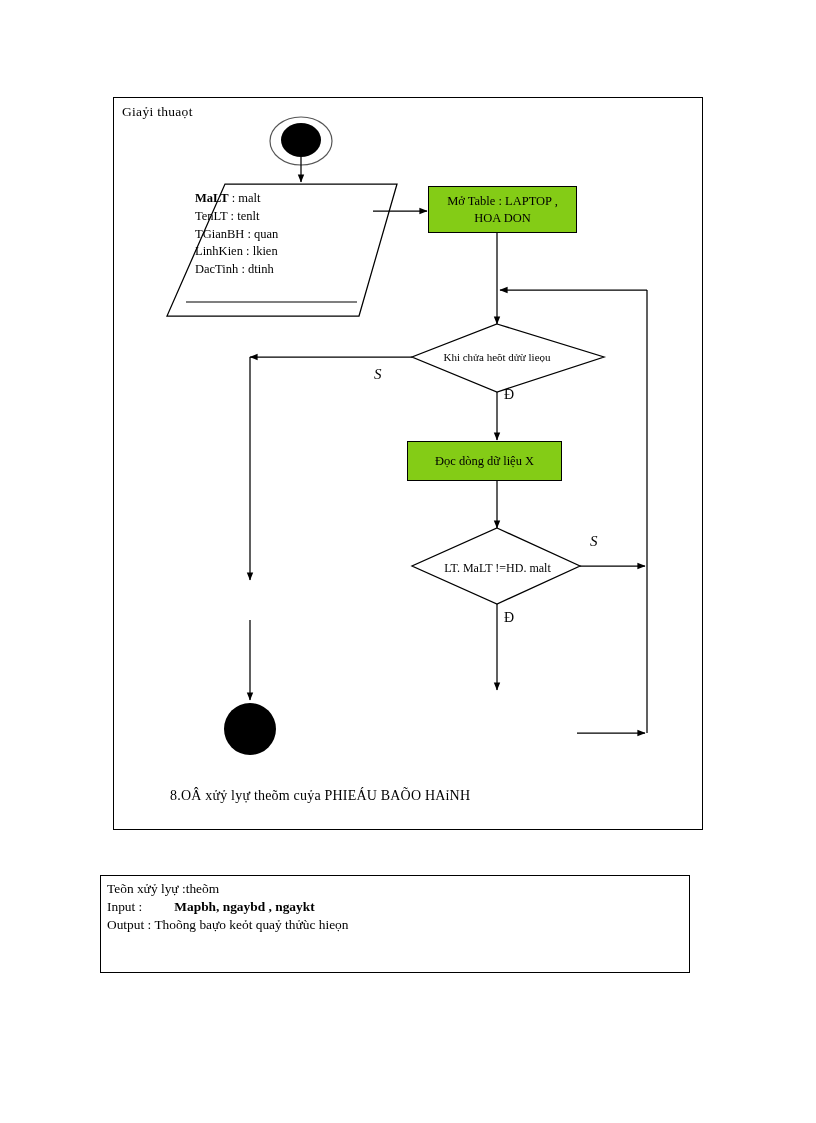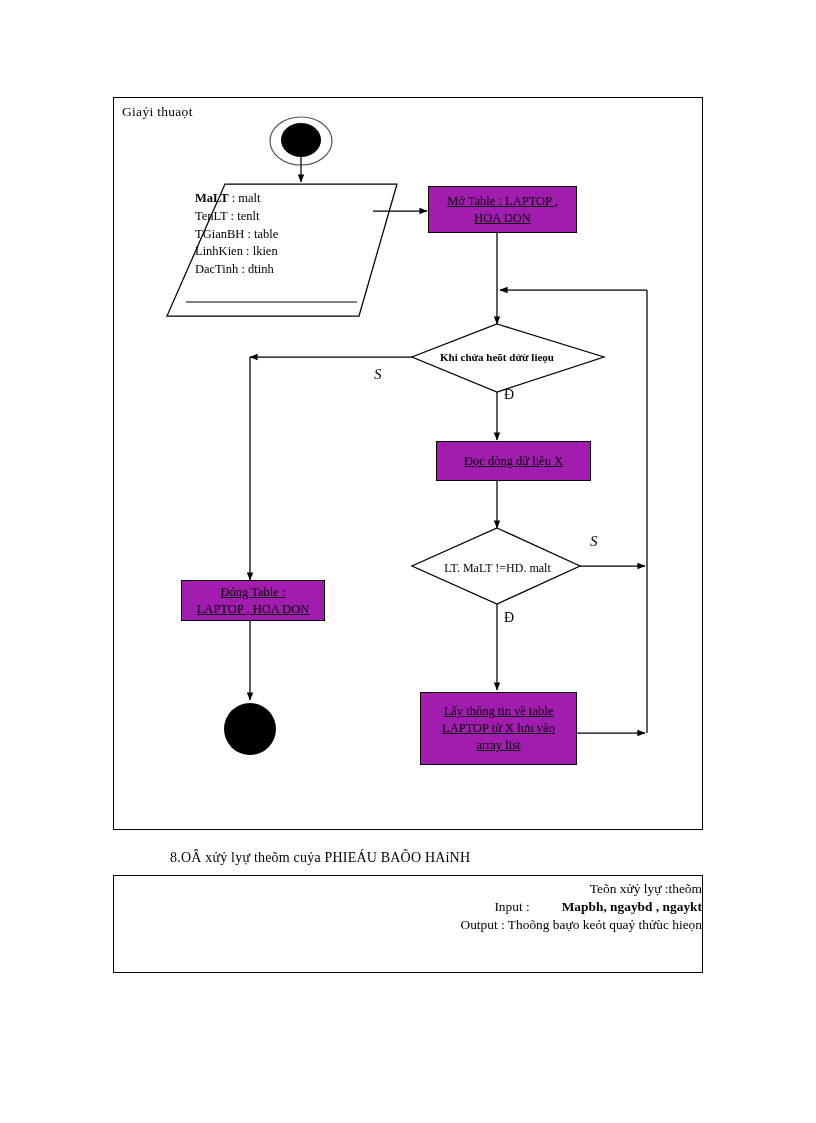--- a/index.html
+++ b/index.html
@@ -59,28 +59,27 @@
     text-align: center;
     font-size: 12.5px;
     line-height: 1.34;
     white-space: nowrap;
   }
 
   .box {
     position: absolute;
     border: 1.3px solid #000;
     box-sizing: border-box;
-    background: #a21caf;
+    background: #84cc16;
     display: flex;
     align-items: center;
     justify-content: center;
     text-align: center;
     font-size: 12.5px;
     line-height: 1.35;
-    text-decoration: underline;
   }
 
   .branch-label {
     position: absolute;
     font-size: 15px;
     font-style: italic;
     font-family: "Liberation Serif", "DejaVu Serif", serif;
   }
   .branch-label.d {
     font-style: normal;
@@ -96,37 +95,36 @@
     text-align: left;
     font-size: 12.5px;
     line-height: 1.42;
   }
   #io-text .hd { font-weight: bold; }
 
   
   #caption {
     position: absolute;
     left: 170px;
-    top: 850px;
+    top: 788px;
     font-size: 14px;
     white-space: nowrap;
     letter-spacing: .2px;
   }
 
   
   #spec-table {
     position: absolute;
-    left: 113px;
+    left: 100px;
     top: 875px;
     width: 590px;
     height: 98px;
     border: 1.3px solid #000;
     box-sizing: border-box;
     padding: 4px 0 0 6px;
-    text-align: right;
   }
   #spec-table .row {
     font-size: 13.4px;
     line-height: 1.33;
     white-space: nowrap;
   }
   #spec-table .row b { font-weight: bold; margin-left: 32px; }
 </style>
 </head>
 <body>
@@ -185,62 +183,49 @@
 
       <path d="M250,620 L250,700" marker-end="url(#ah)"></path>
 
       <ellipse cx="250" cy="729" rx="26" ry="26" fill="#000" stroke="none"></ellipse>
     </g>
   </svg>
 
   <div id="io-text">
     <div><span class="hd">MaLT</span><span> : </span><span>malt</span></div>
     <div><span>TenLT</span><span> : </span><span>tenlt</span></div>
-    <div><span>TGianBH</span><span>  : </span><span>table</span></div>
+    <div><span>TGianBH</span><span>  : </span><span>quan</span></div>
     <div><span>LinhKien</span><span>  : </span><span>lkien</span></div>
     <div><span>DacTinh</span><span> : </span><span>dtinh</span></div>
   </div>
 
   <div class="box" style="left:428px; top:186px; width:149px; height:47px;">
     <div>
       <div>Mở Table : LAPTOP ,</div>
       <div>HOA DON</div>
     </div>
   </div>
 
-  <div class="node-text" style="left:417px; top:350px; width:160px; font-size:11px;font-weight:bold;">Khi chửa heõt dửừ lieọu</div>
+  <div class="node-text" style="left:417px; top:350px; width:160px; font-size:11px;">Khi chửa heõt dửừ lieọu</div>
 
   <div class="branch-label" style="left:374px; top:366px;">S</div>
 
   <div class="branch-label d" style="left:504px; top:387px;">Đ</div>
 
-  <div class="box" style="left:436px; top:441px; width:155px; height:40px;">
+  <div class="box" style="left:407px; top:441px; width:155px; height:40px;">
     <div>Đọc dòng dữ liệu X</div>
   </div>
 
   <div class="node-text" style="left:425px; top:560px; width:145px; font-size:12px;">LT. MaLT !=HD. malt</div>
 
   <div class="branch-label" style="left:590px; top:533px;">S</div>
 
   <div class="branch-label d" style="left:504px; top:610px;">Đ</div>
 
-  <div class="box" style="left:420px; top:692px; width:157px; height:73px;">
-    <div>
-      <div>Lấy thông tin về table</div>
-      <div>LAPTOP từ X lưu vào</div>
-      <div>array list</div>
-    </div>
-  </div>
-
-  <div class="box" style="left:181px; top:580px; width:144px; height:41px;">
-    <div>
-      <div>Đóng Table :</div>
-      <div>LAPTOP , HOA DON</div>
-    </div>
-  </div>
+
 
   <div id="caption">8.OÂ xửỷ lyự theõm cuỷa PHIEÁU BAÕO HAỉNH</div>
 
   <div id="spec-table">
     <div class="row">
       <span>Teõn xửỷ lyự :</span><span>theõm</span>
     </div>
     <div class="row">
       <span>Input :</span><b>Mapbh, ngaybd , ngaykt</b>
     </div>

